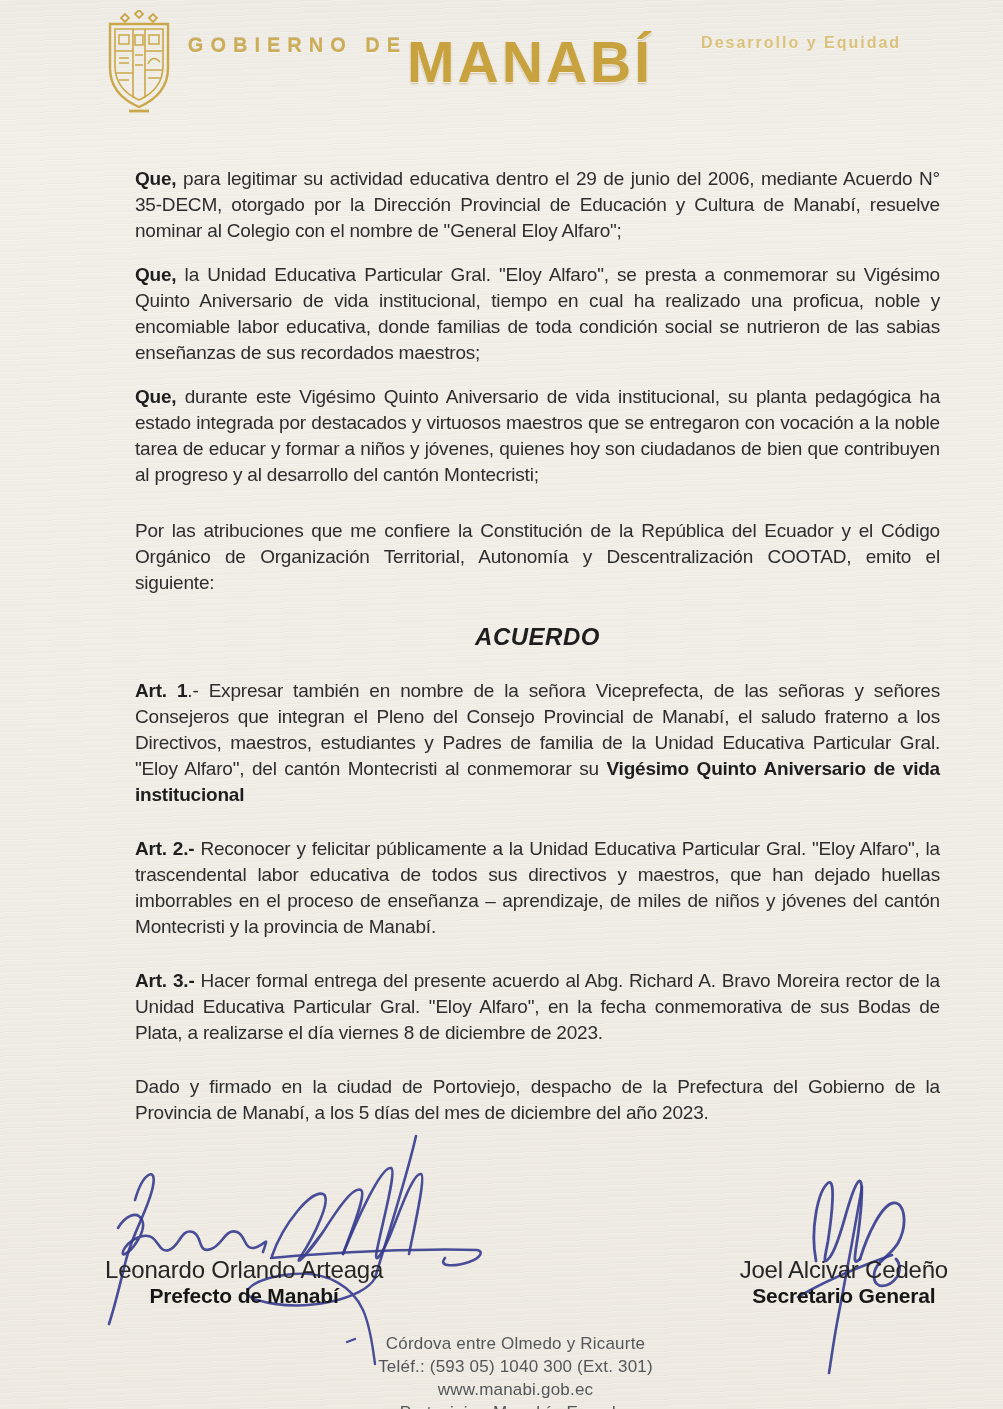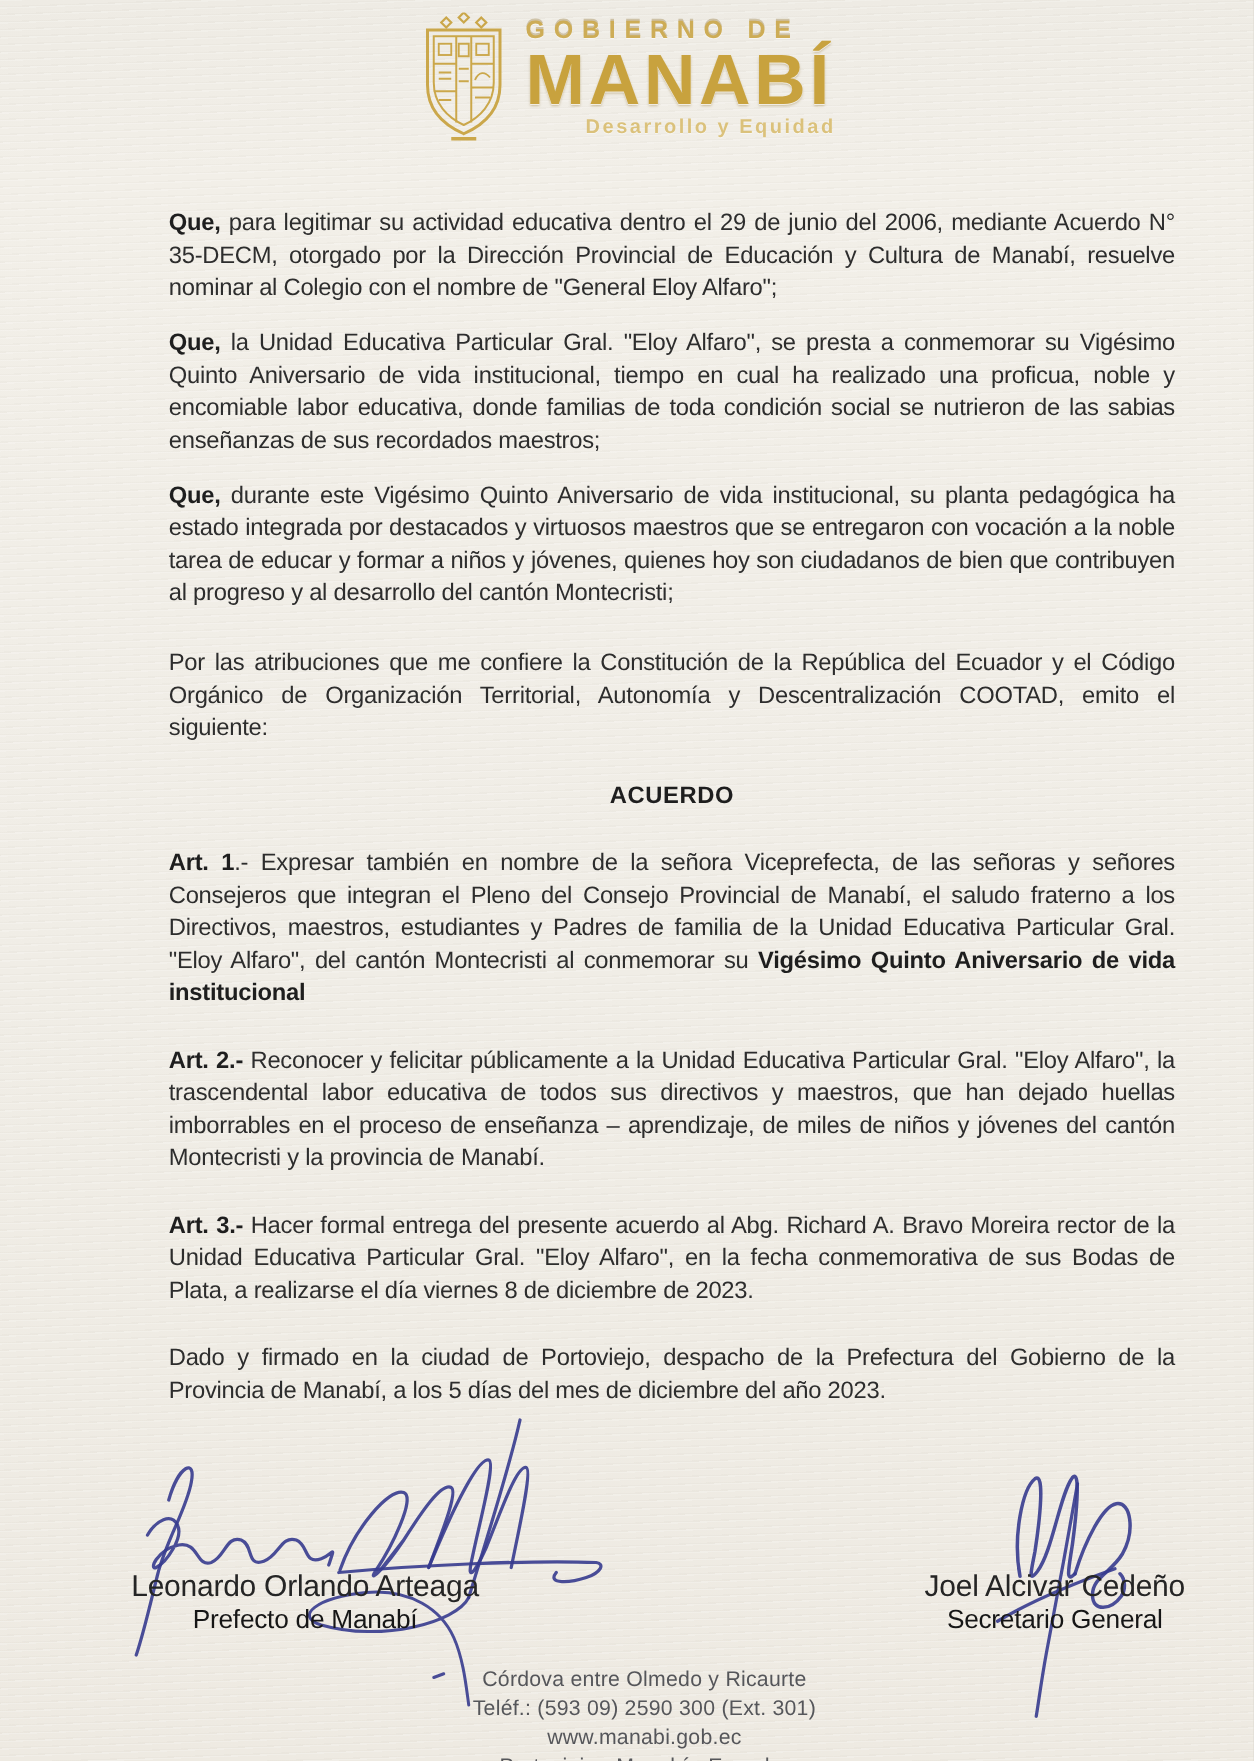--- a/index.html
+++ b/index.html
@@ -17,21 +17,21 @@
   .page::before{
     content:"";position:absolute;inset:0;pointer-events:none;
     background:repeating-linear-gradient(178deg,rgba(255,255,255,.20) 0 1px,rgba(0,0,0,0) 1px 5px,rgba(120,110,90,.03) 5px 6px);
   }
   
   .letterhead{
     position:absolute;top:10px;left:0;width:100%;
     display:flex;justify-content:center;align-items:center;gap:12px;
   }
   .crest{flex:0 0 auto;opacity:.92;}
-  .brand{display:flex;flex-direction:column;align-items:flex-start;}
+  .brand{display:flex;align-items:flex-start;}
   .brand-top{
     font-size:20px;font-weight:700;letter-spacing:7px;color:var(--gold);
     text-shadow:0 1px 0 rgba(255,255,255,.65),0 -1px 0 rgba(130,95,20,.35);
     opacity:.85;
   }
   .brand-name{
     font-size:57px;font-weight:800;letter-spacing:3px;line-height:1.0;color:var(--gold);
     text-shadow:0 1px 0 rgba(255,255,255,.7),0 2px 2px rgba(130,95,20,.35);
   }
   .brand-tag{
@@ -41,33 +41,33 @@
   
   .doc-body{
     position:absolute;top:166px;left:135px;width:805px;
     font-size:19px;line-height:26px;letter-spacing:-0.2px;text-align:justify;
   }
   .para{margin-bottom:18px;}
   .para.gap-lg{margin-top:2px;margin-bottom:30px;}
   .para b,.para .seg-b{font-weight:700;color:#1e1e1e;}
   .preamble{margin-top:18px;margin-bottom:28px;}
   .acuerdo{
-    text-align:center;font-size:19px;font-weight:800;letter-spacing:.5px;
-    color:#1e1e1e;margin:28px 0 28px 0;
+    text-align:center;font-size:24px;font-weight:800;letter-spacing:.5px;
+    color:#1e1e1e;margin:28px 0 28px 0;font-style:italic;
   }
   .article{margin-bottom:28px;}
   .closing{margin-top:26px;}
   
   .sig-row{
     position:absolute;top:1258px;left:105px;right:55px;
     display:flex;justify-content:space-between;align-items:flex-start;
   }
   .sig-block{text-align:center;}
   .sig-name{font-size:24px;letter-spacing:-0.2px;color:#252525;line-height:24px;}
-  .sig-title{font-size:21px;font-weight:400;letter-spacing:-0.2px;color:#161616;line-height:27px;}
+  .sig-title{font-size:21px;font-weight:700;letter-spacing:-0.2px;color:#161616;line-height:27px;}
   .sig-svg{position:absolute;pointer-events:none;}
   .sig-svg path{fill:none;stroke:var(--ink);stroke-linecap:round;stroke-linejoin:round;opacity:.9;}
   
   .footer{
     position:absolute;top:1332px;left:0;width:100%;padding-left:28px;
     text-align:center;font-size:17px;line-height:23px;color:var(--footer);
     letter-spacing:.2px;
   }
 </style>
 </head>
@@ -156,18 +156,18 @@
       <div class="sig-title">Prefecto de Manabí</div>
     </div>
     <div class="sig-block">
       <div class="sig-name">Joel Alcivar Cedeño</div>
       <div class="sig-title">Secretario General</div>
     </div>
   </div>
 
   <footer class="footer">
     <div>Córdova entre Olmedo y Ricaurte</div>
-    <div>Teléf.: (593 09) 2590 300 (Ext. 301)</div>
+    <div>Teléf.: (593 05) 1040 300 (Ext. 301)</div>
     <div>www.manabi.gob.ec</div>
     <div>Portoviejo - Manabí - Ecuador</div>
   </footer>
 
 </div>
 
 </body></html>

